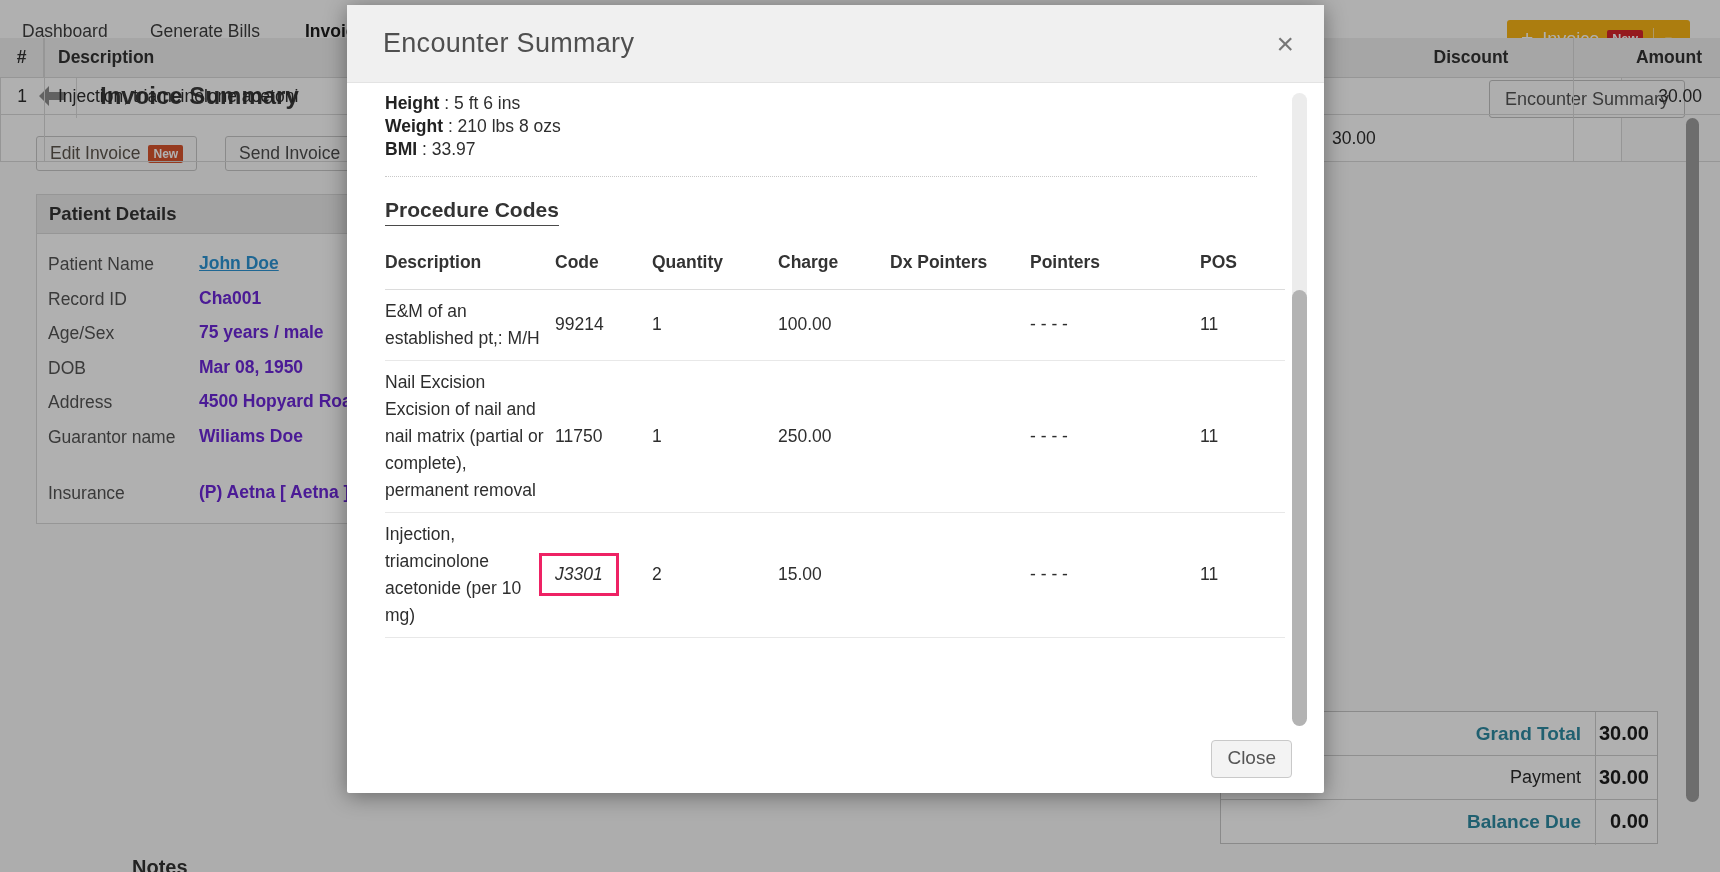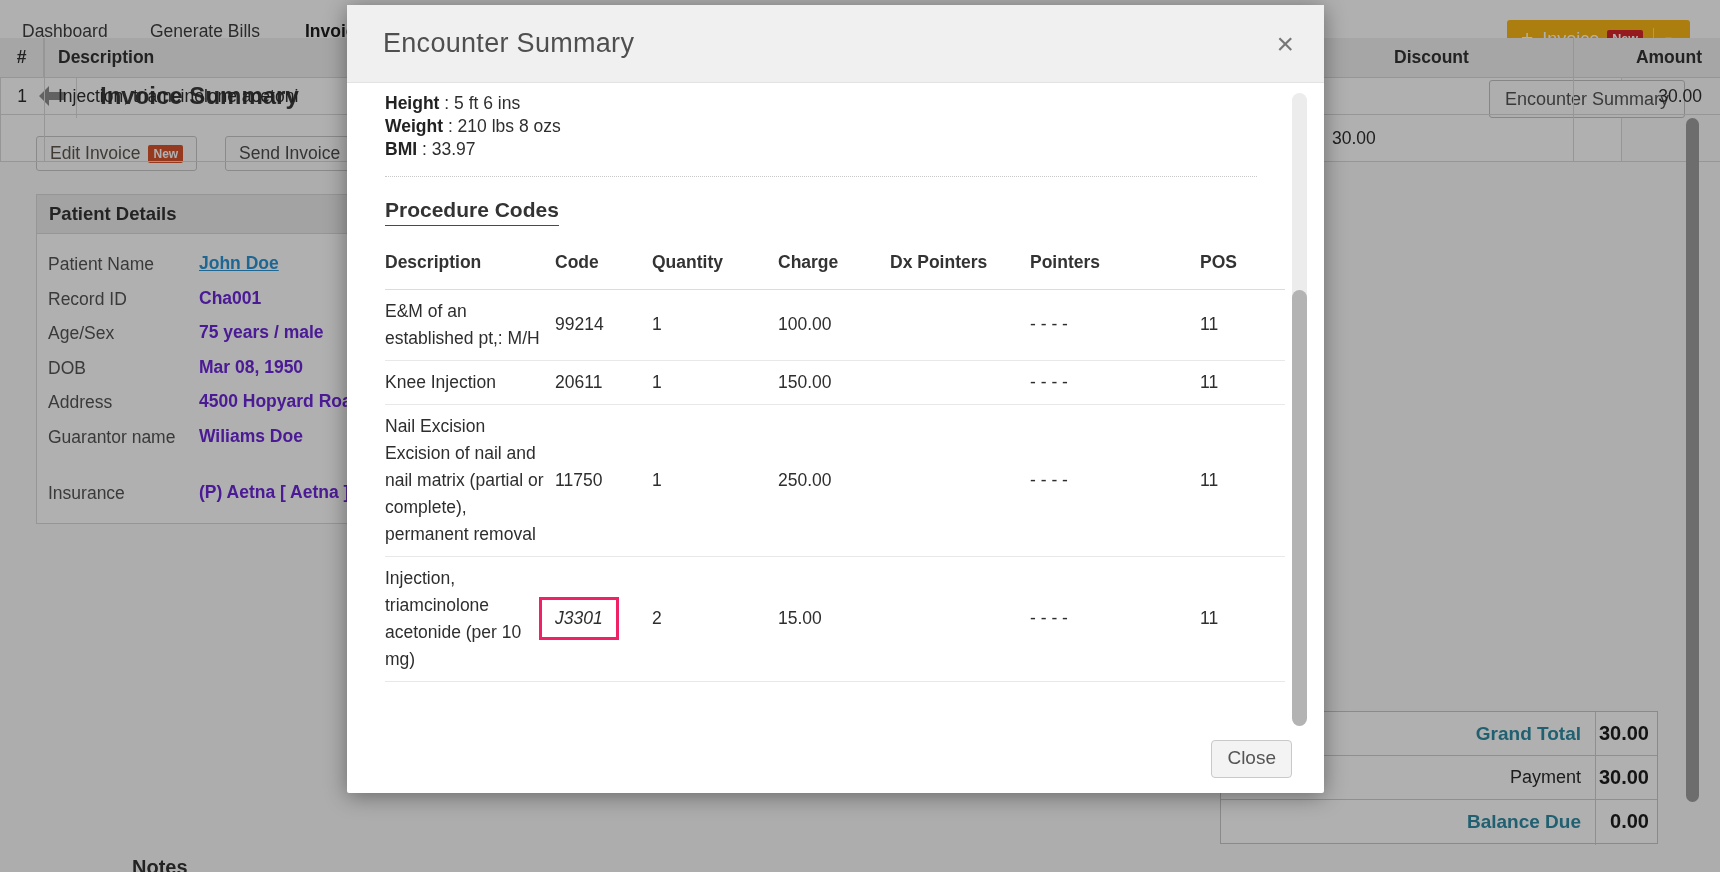--- a/index.html
+++ b/index.html
@@ -54,21 +54,21 @@
 
   .proc-panel { left:36px; top:533px; width:1622px; height:162px; background:#fff; border:1px solid #d9d9d9; }
   .proc-hdr-bar { height:38px; background:#e7e7e7; border-bottom:1px solid #d9d9d9;
                   font-size:18.5px; font-weight:700; line-height:37px; padding-left:12px; color:#333; }
   .proc-header-row { position:absolute; left:0; top:38px; width:100%; height:40px;
                      background:#f1f1f1; border-bottom:1px solid #d9d9d9; }
   .col-num { position:absolute; left:0; top:0; width:44px; height:100%; text-align:center;
              border-right:1px solid #d9d9d9; }
   .proc-th { font-size:17.5px; font-weight:700; color:#333; line-height:39px; }
   .th-desc { position:absolute; left:58px; top:0; }
-  .th-discount { position:absolute; right:146px; top:0; width:180px; text-align:left; padding-right:26px; }
+  .th-discount { position:absolute; right:146px; top:0; width:180px; text-align:center; padding-right:26px; }
   .th-amount { position:absolute; right:18px; top:0; width:120px; text-align:right; }
   .col-div-right { position:absolute; right:146px; top:38px; width:1px; height:124px; background:#d9d9d9; }
   .col-div-num { position:absolute; left:44px; top:38px; width:1px; height:124px; background:#d9d9d9; }
   .proc-row1 { position:absolute; left:0; top:78px; width:100%; height:37px; border-bottom:1px solid #d9d9d9; }
   .proc-td { font-size:17.5px; color:#2e2e2e; line-height:36px; }
   .td-num { position:absolute; left:0; width:44px; text-align:center; }
   .td-desc { position:absolute; left:58px; white-space:nowrap; }
   .td-amount { position:absolute; right:18px; text-align:right; }
   .proc-total-row { position:absolute; left:0; top:115px; width:100%; height:47px; border-bottom:1px solid #d9d9d9; }
   .td-total-discount { position:absolute; left:1332px; top:0; font-size:17.5px; line-height:46px; color:#2e2e2e; }
@@ -279,29 +279,20 @@
         <tr>
           <td class="desc">E&amp;M of an established pt,: M/H</td>
           <td>99214</td>
           <td>1</td>
           <td>100.00</td>
           <td></td>
           <td>-  -  -  -</td>
           <td>11</td>
         </tr>
         <tr>
-          <td class="desc">Knee Injection</td>
-          <td>20611</td>
-          <td>1</td>
-          <td>150.00</td>
-          <td></td>
-          <td>-  -  -  -</td>
-          <td>11</td>
-        </tr>
-        <tr>
           <td class="desc">Nail Excision Excision of nail and nail matrix (partial or complete), permanent removal</td>
           <td>11750</td>
           <td>1</td>
           <td>250.00</td>
           <td></td>
           <td>-  -  -  -</td>
           <td>11</td>
         </tr>
         <tr>
           <td class="desc">Injection, triamcinolone acetonide (per 10 mg)</td>

